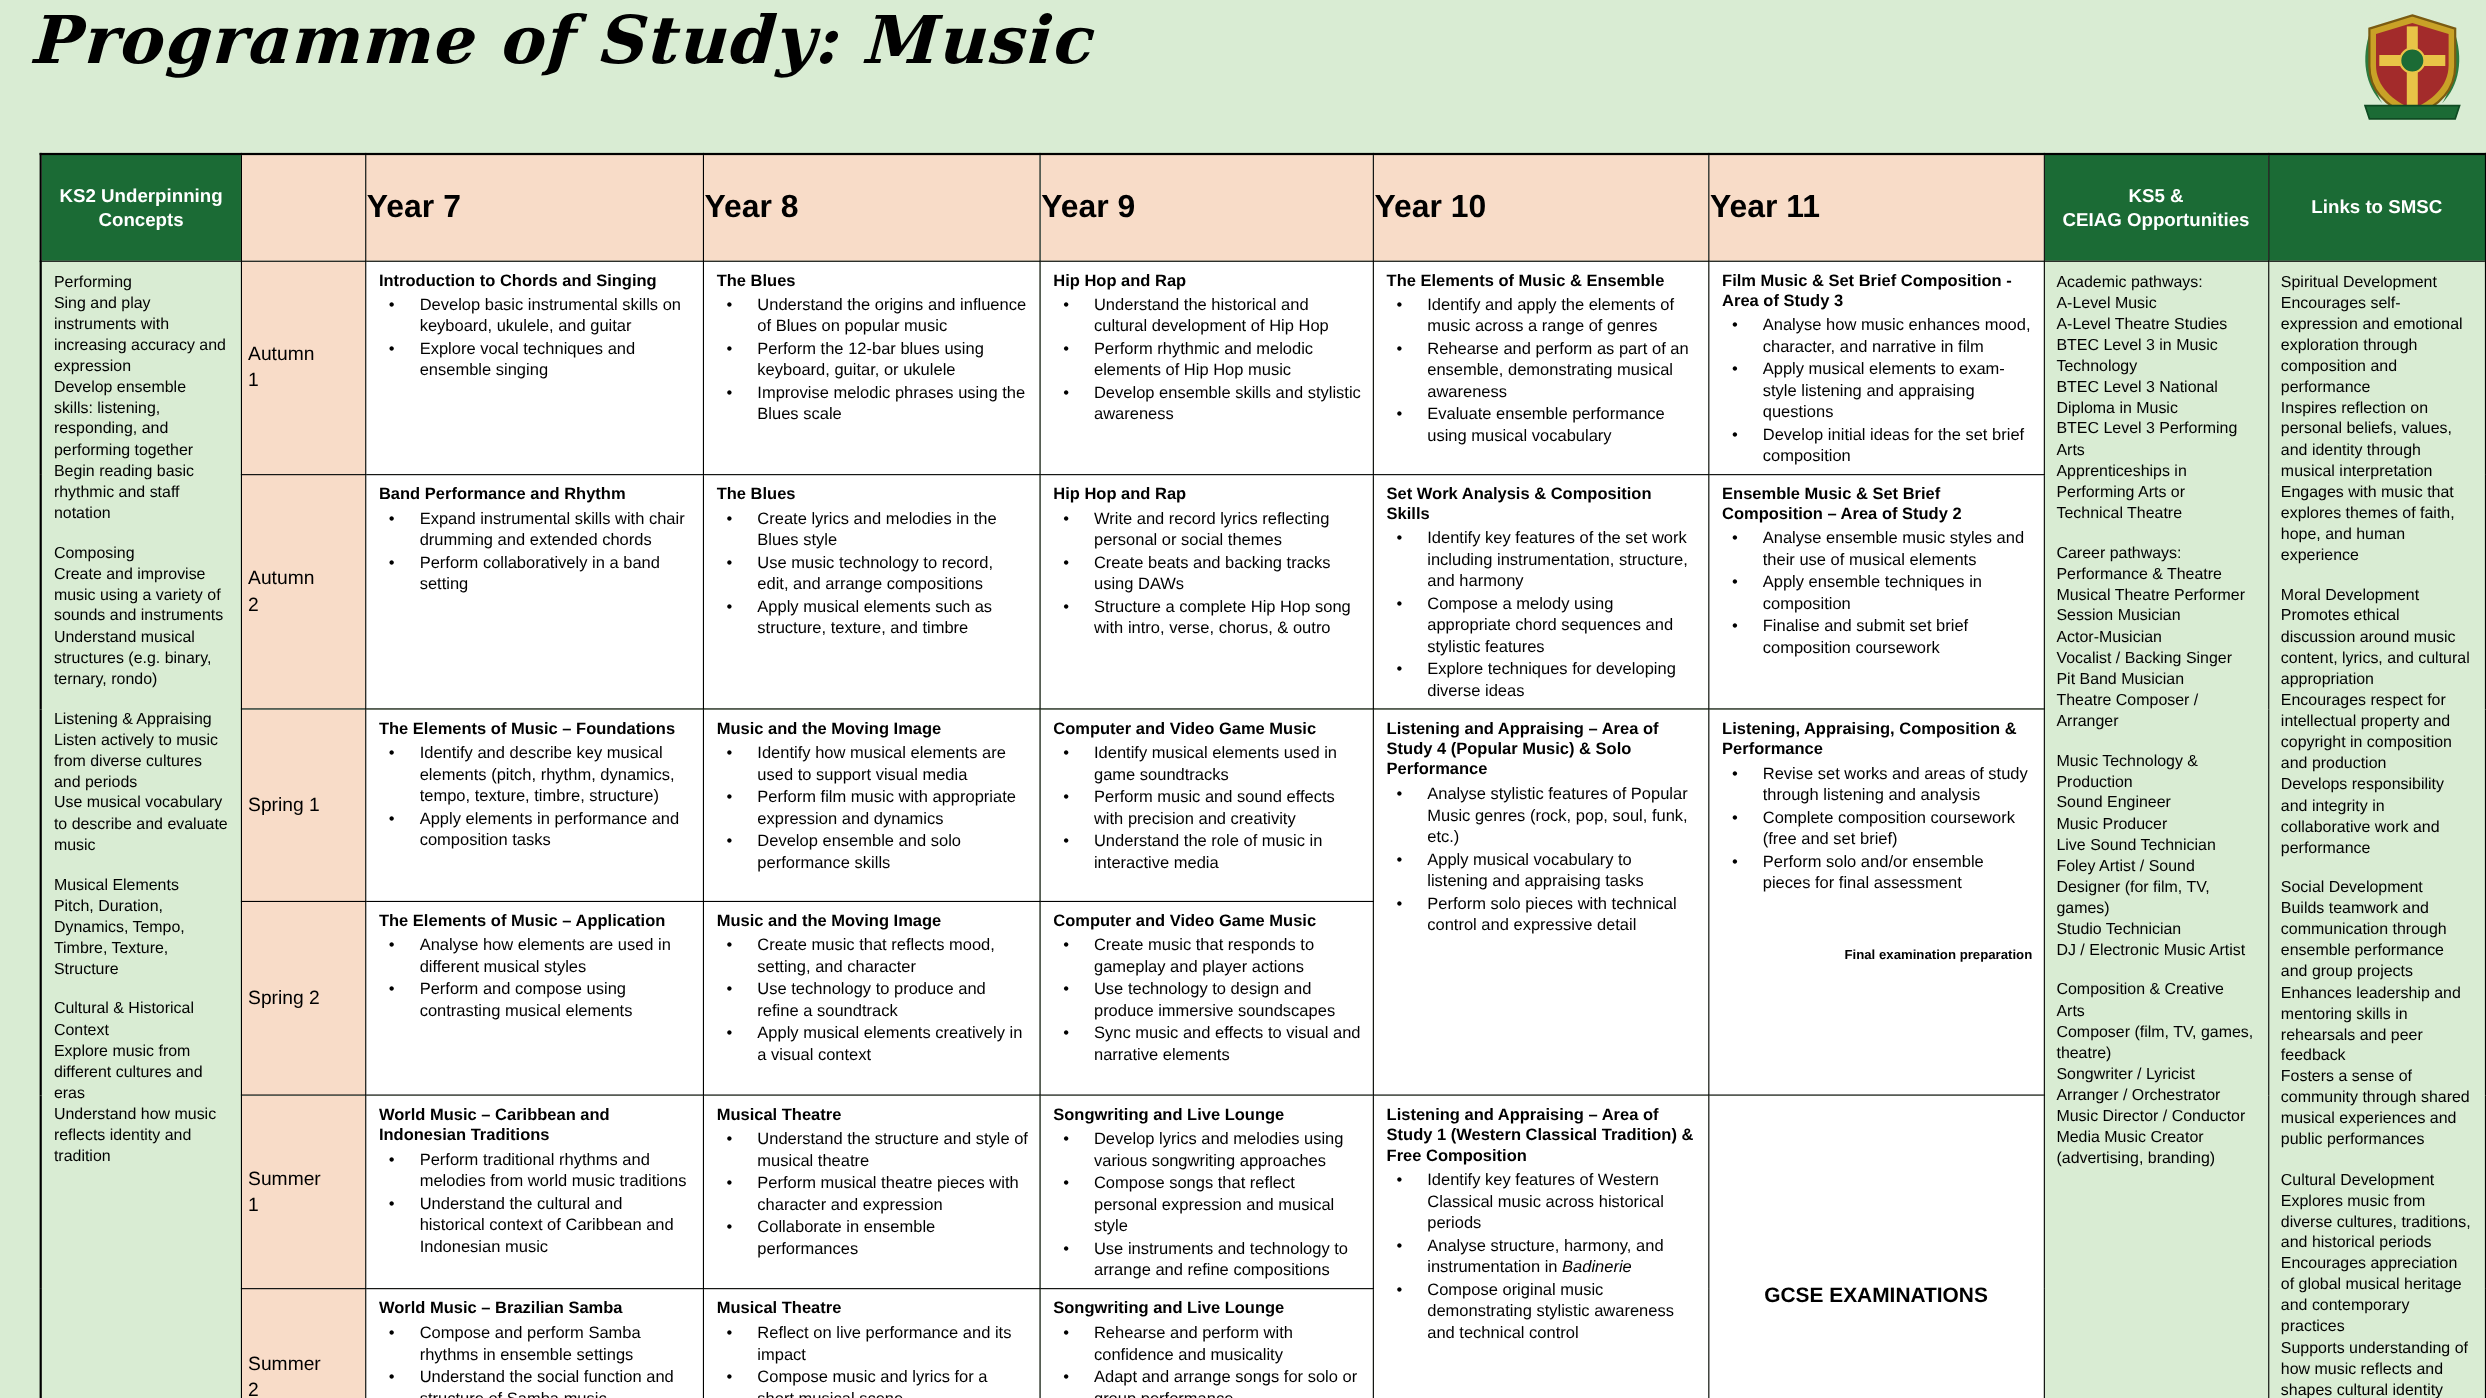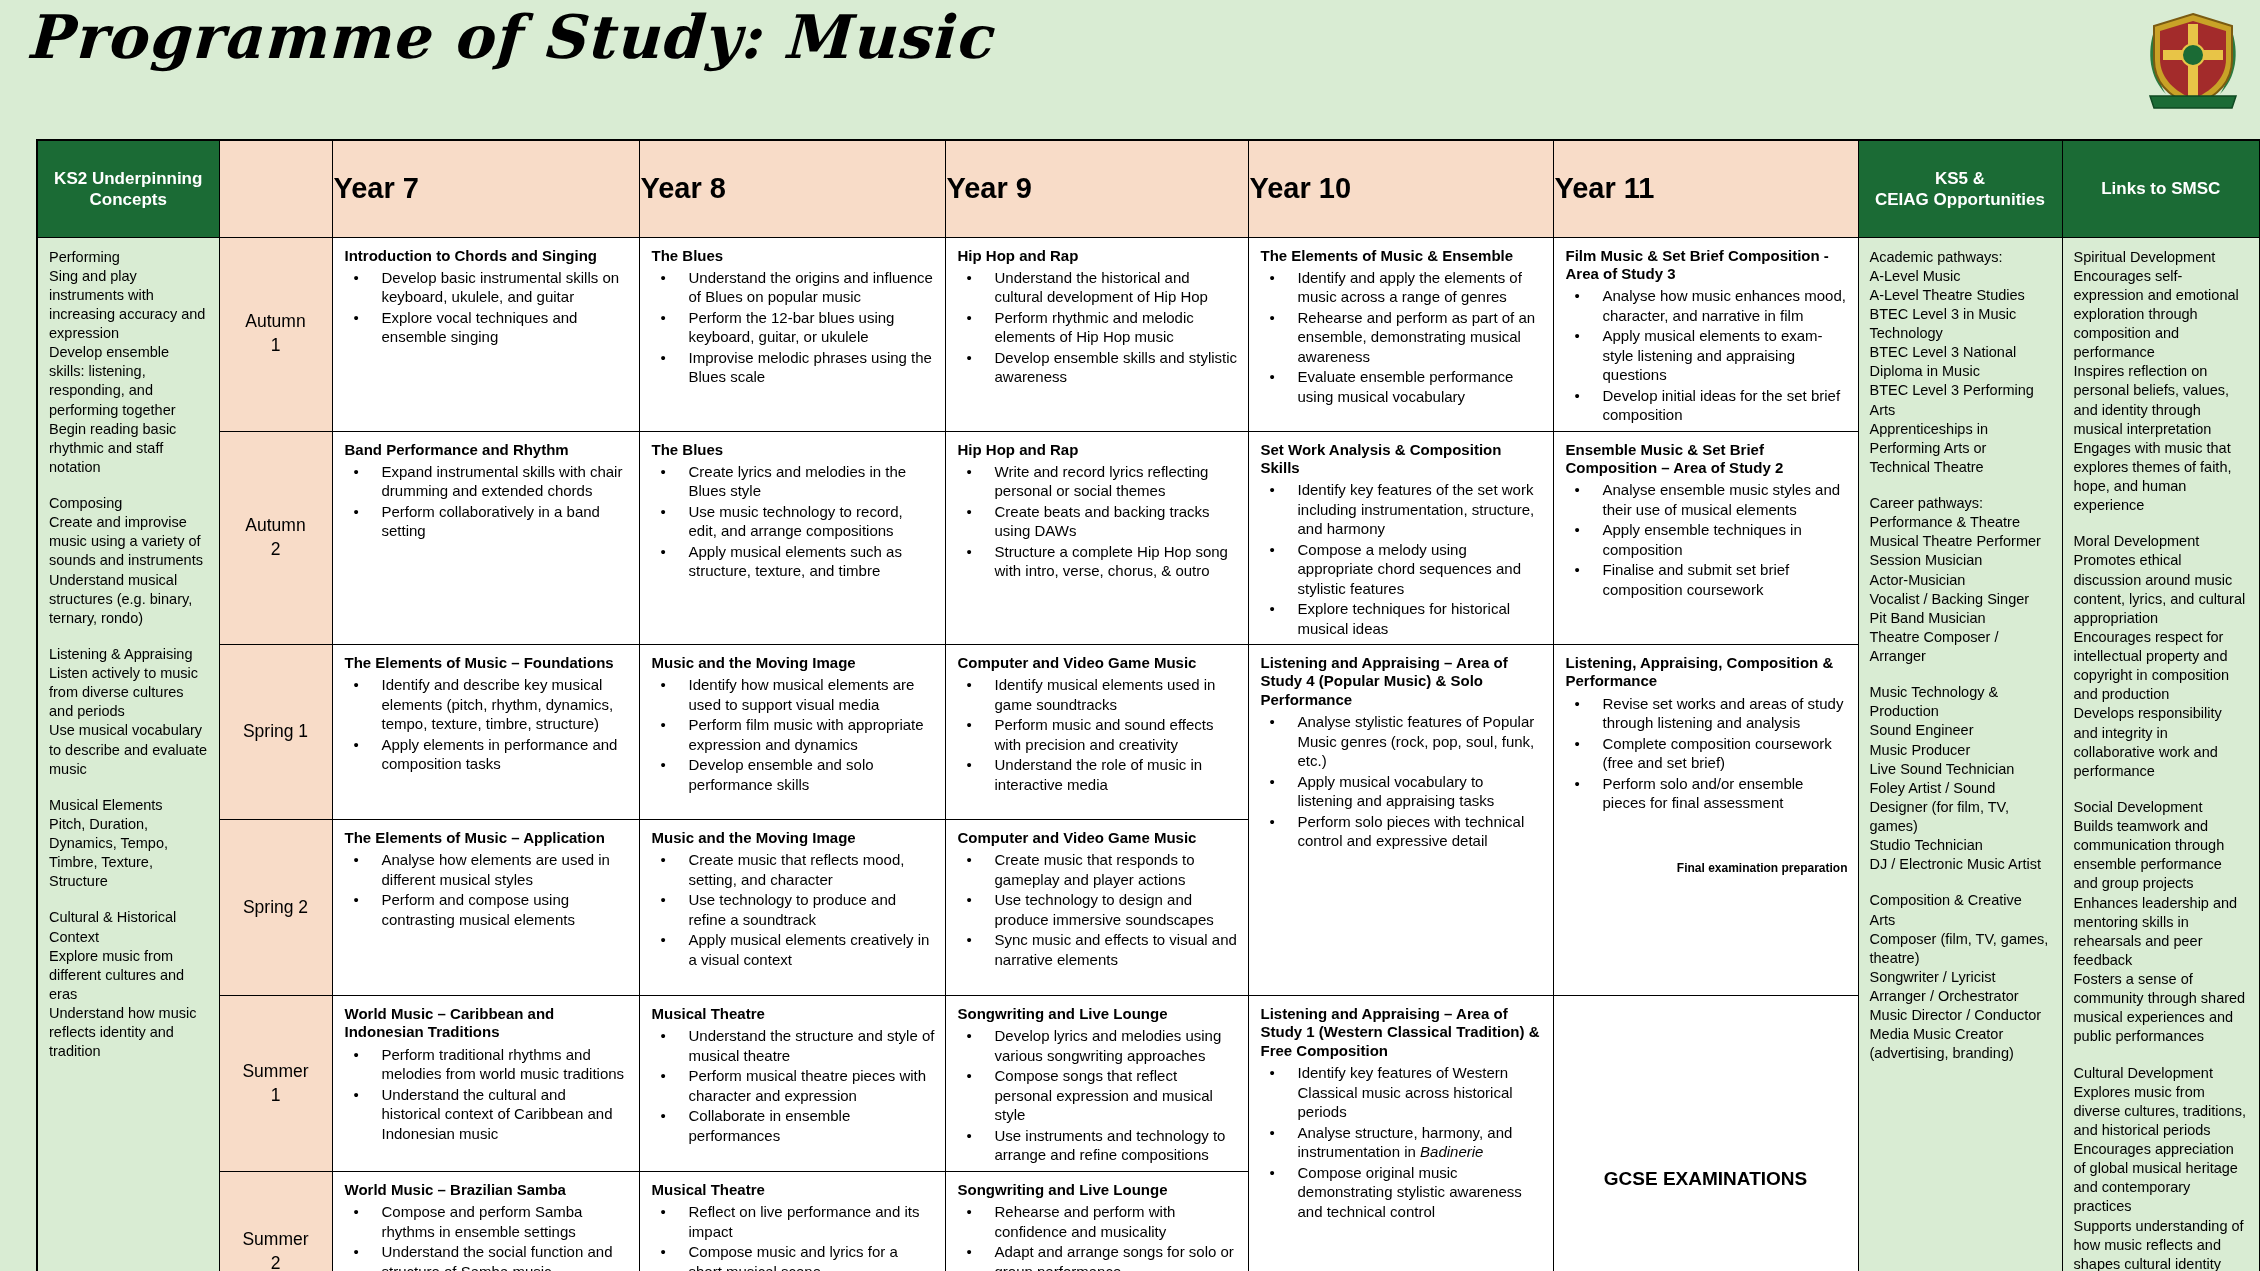--- a/index.html
+++ b/index.html
@@ -21,22 +21,22 @@
     border:2px solid #000;
   }
   .grid th,.grid td{border:1px solid #000;overflow:hidden;}
   .green-head{
     background:#1b6b35;color:#fff;font-weight:bold;font-size:17px;
     text-align:center;vertical-align:middle;white-space:pre-line;padding:4px;line-height:1.25;
   }
   .peach-head{background:#f8dcc8;}
   .year-head{font-size:29px;font-weight:bold;text-align:left;vertical-align:middle;color:#000;}
   .term{
-    background:#f8dcc8;text-align:center;vertical-align:middle;
-    font-size:17.5px;padding:0 16px;line-height:1.35;
+    background:#f8dcc8;vertical-align:middle;
+    font-size:17.5px;padding:0 6px;line-height:1.35;
   }
   .term span{display:inline-block;max-width:70px;}
   .cell{background:#ffffff;vertical-align:top;padding:7px 10px 5px 12px;font-size:15px;}
   .cell-title{font-weight:bold;line-height:1.22;margin:2px 0 3px 0;}
   ul.bullets{margin:0;padding:0;list-style:none;}
   .bullets li{position:relative;padding-left:37px;margin:1px 0;line-height:1.3;}
   .bullets li::before{content:"\2022";position:absolute;left:9px;}
   .side{background:#d9ecd3;vertical-align:top;padding:10px 11px;font-size:14.5px;line-height:1.32;}
   .sec{margin-bottom:17px;}
   .sec-h{font-weight:normal;white-space:pre-line;}
@@ -270,21 +270,21 @@
             <li>Write and record lyrics reflecting personal or social themes</li>
             <li>Create beats and backing tracks using DAWs</li>
             <li>Structure a complete Hip Hop song with intro, verse, chorus, &amp; outro</li>
           </ul>
         </td>
     <td class="cell">
           <div class="cell-title">Set Work Analysis &amp; Composition Skills</div>
           <ul class="bullets">
             <li>Identify key features of the set work including instrumentation, structure, and harmony</li>
             <li>Compose a melody using appropriate chord sequences and stylistic features</li>
-            <li>Explore techniques for historical musical ideas</li>
+            <li>Explore techniques for developing diverse ideas</li>
           </ul>
         </td>
     <td class="cell">
           <div class="cell-title">Ensemble Music &amp; Set Brief Composition – Area of Study 2</div>
           <ul class="bullets">
             <li>Analyse ensemble music styles and their use of musical elements</li>
             <li>Apply ensemble techniques in composition</li>
             <li>Finalise and submit set brief composition coursework</li>
           </ul>
         </td>

